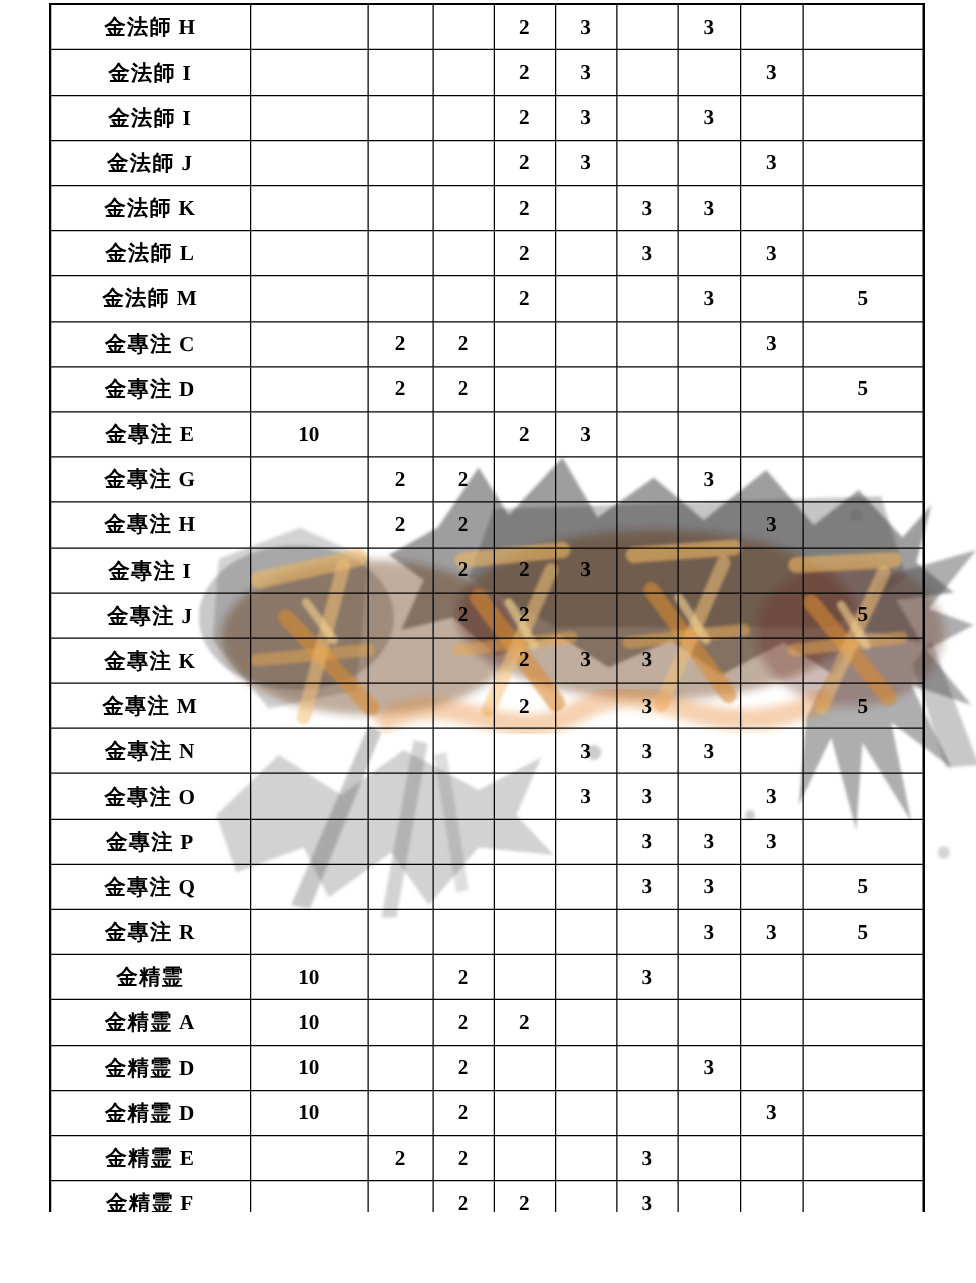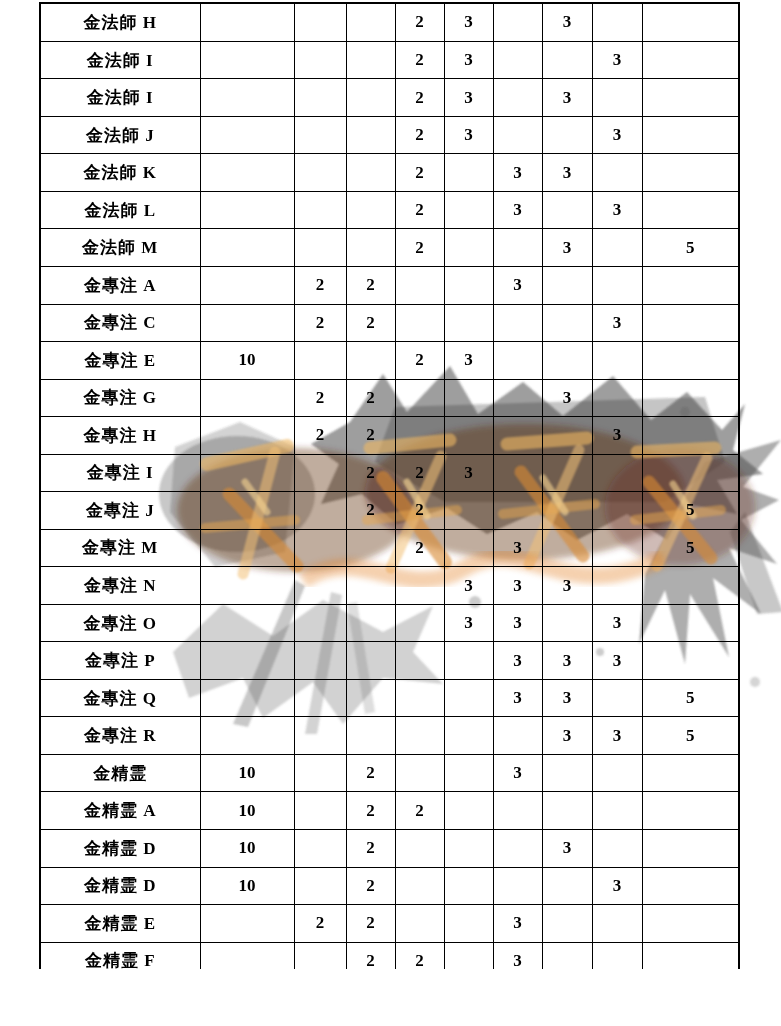--- a/index.html
+++ b/index.html
@@ -188,44 +188,44 @@
           <td class="value-cell"></td>
           <td class="value-cell"></td>
           <td class="value-cell">2</td>
           <td class="value-cell"></td>
           <td class="value-cell"></td>
           <td class="value-cell">3</td>
           <td class="value-cell"></td>
           <td class="value-cell">5</td>
         </tr>
         <tr>
-          <td class="label-cell">金專注 A</td>
-          <td class="value-cell"></td>
-          <td class="value-cell">2</td>
-          <td class="value-cell">2</td>
-          <td class="value-cell"></td>
-          <td class="value-cell"></td>
-          <td class="value-cell">3</td>
-          <td class="value-cell"></td>
-          <td class="value-cell"></td>
-          <td class="value-cell"></td>
-        </tr>
-        <tr>
           <td class="label-cell">金專注 C</td>
           <td class="value-cell"></td>
           <td class="value-cell">2</td>
           <td class="value-cell">2</td>
           <td class="value-cell"></td>
           <td class="value-cell"></td>
           <td class="value-cell"></td>
           <td class="value-cell"></td>
           <td class="value-cell">3</td>
           <td class="value-cell"></td>
         </tr>
         <tr>
+          <td class="label-cell">金專注 D</td>
+          <td class="value-cell"></td>
+          <td class="value-cell">2</td>
+          <td class="value-cell">2</td>
+          <td class="value-cell"></td>
+          <td class="value-cell"></td>
+          <td class="value-cell"></td>
+          <td class="value-cell"></td>
+          <td class="value-cell"></td>
+          <td class="value-cell">5</td>
+        </tr>
+        <tr>
           <td class="label-cell">金專注 E</td>
           <td class="value-cell">10</td>
           <td class="value-cell"></td>
           <td class="value-cell"></td>
           <td class="value-cell">2</td>
           <td class="value-cell">3</td>
           <td class="value-cell"></td>
           <td class="value-cell"></td>
           <td class="value-cell"></td>
           <td class="value-cell"></td>
@@ -270,20 +270,32 @@
           <td class="label-cell">金專注 J</td>
           <td class="value-cell"></td>
           <td class="value-cell"></td>
           <td class="value-cell">2</td>
           <td class="value-cell">2</td>
           <td class="value-cell"></td>
           <td class="value-cell"></td>
           <td class="value-cell"></td>
           <td class="value-cell"></td>
           <td class="value-cell">5</td>
+        </tr>
+        <tr>
+          <td class="label-cell">金專注 K</td>
+          <td class="value-cell"></td>
+          <td class="value-cell"></td>
+          <td class="value-cell"></td>
+          <td class="value-cell">2</td>
+          <td class="value-cell">3</td>
+          <td class="value-cell">3</td>
+          <td class="value-cell"></td>
+          <td class="value-cell"></td>
+          <td class="value-cell"></td>
         </tr>
         <tr>
           <td class="label-cell">金專注 M</td>
           <td class="value-cell"></td>
           <td class="value-cell"></td>
           <td class="value-cell"></td>
           <td class="value-cell">2</td>
           <td class="value-cell"></td>
           <td class="value-cell">3</td>
           <td class="value-cell"></td>

